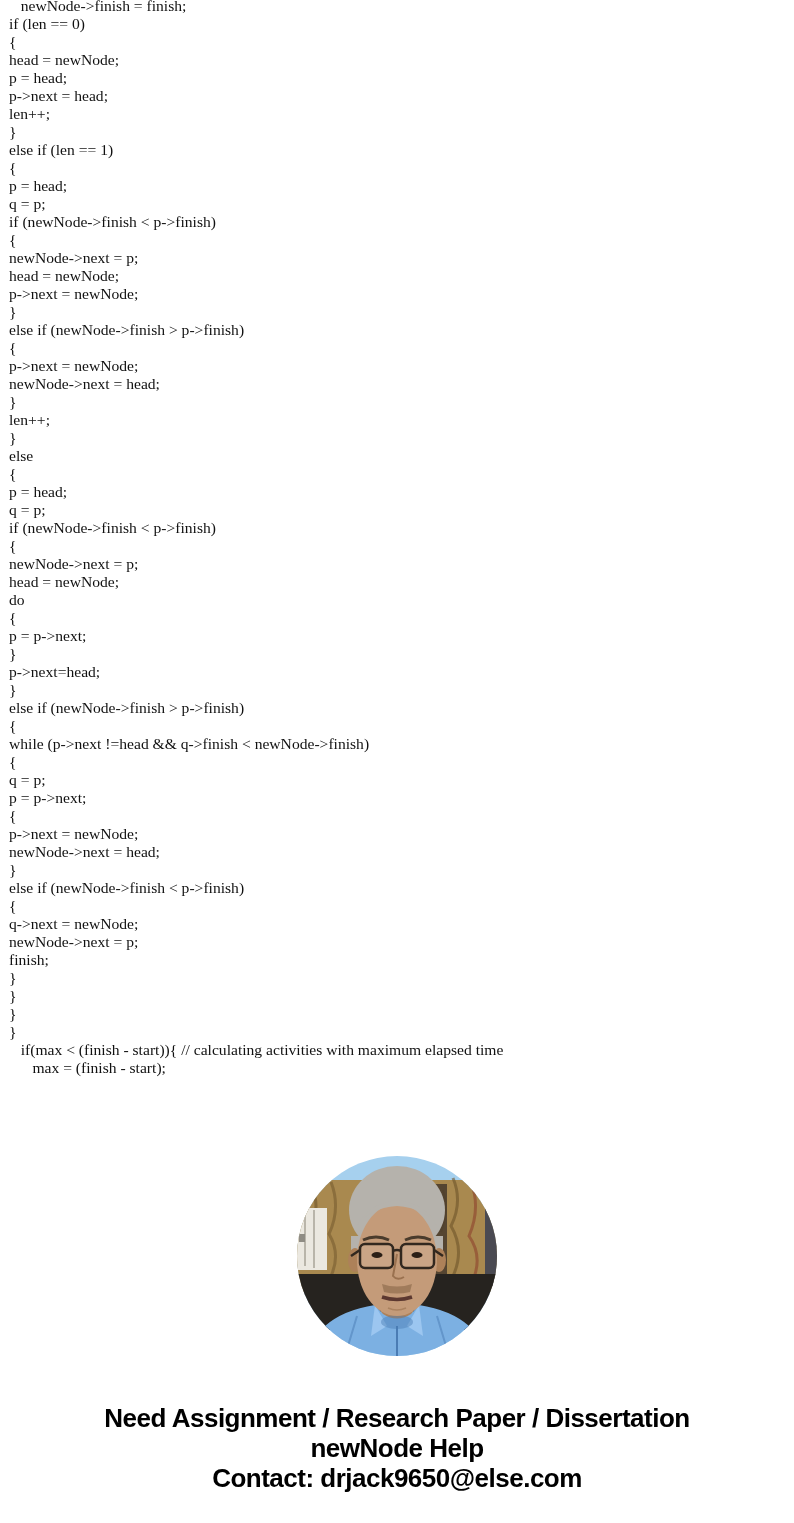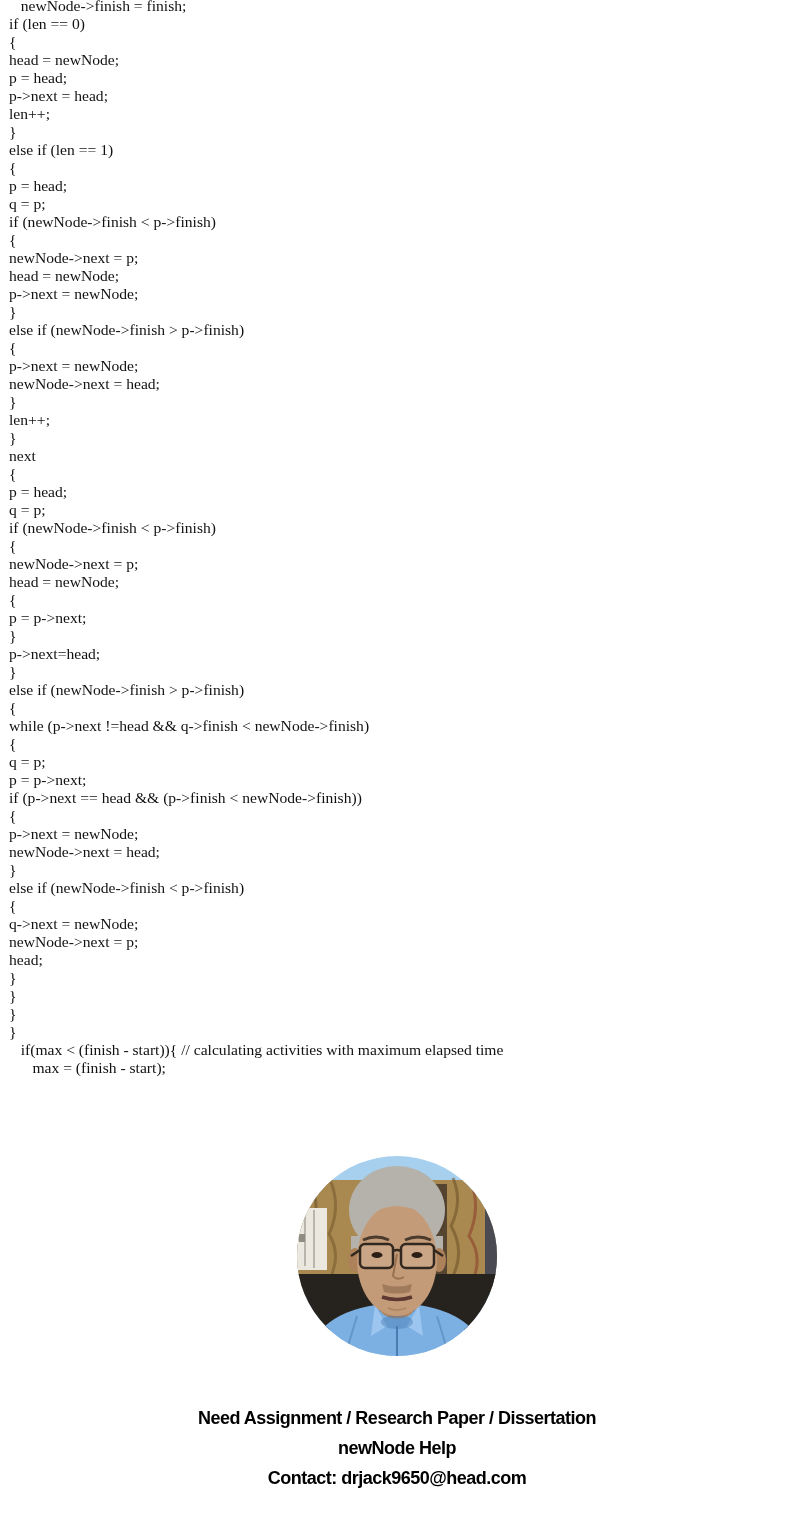--- a/index.html
+++ b/index.html
@@ -31,21 +31,21 @@
     overflow: hidden;
   }
   .avatar-wrap svg { display: block; }
   .footer {
     position: absolute;
     top: 1403px; left: 0; right: 0;
     text-align: center;
     color: var(--footer-color, #000000);
     font-family: "Liberation Sans", sans-serif;
     font-weight: bold;
-    font-size: 18px;
+    font-size: 26px;
     line-height: 30px;
     letter-spacing: -0.5px;
   }
 </style>
 </head>
 <body>
 
 <div class="code-listing">
     <div class="code-line">   newNode-&gt;finish = finish;</div>
     <div class="code-line">if (len == 0)</div>
@@ -65,49 +65,49 @@
     <div class="code-line">head = newNode;</div>
     <div class="code-line">p-&gt;next = newNode;</div>
     <div class="code-line">}</div>
     <div class="code-line">else if (newNode-&gt;finish &gt; p-&gt;finish)</div>
     <div class="code-line">{</div>
     <div class="code-line">p-&gt;next = newNode;</div>
     <div class="code-line">newNode-&gt;next = head;</div>
     <div class="code-line">}</div>
     <div class="code-line">len++;</div>
     <div class="code-line">}</div>
-    <div class="code-line">next</div>
+    <div class="code-line">else</div>
     <div class="code-line">{</div>
     <div class="code-line">p = head;</div>
     <div class="code-line">q = p;</div>
     <div class="code-line">if (newNode-&gt;finish &lt; p-&gt;finish)</div>
     <div class="code-line">{</div>
     <div class="code-line">newNode-&gt;next = p;</div>
     <div class="code-line">head = newNode;</div>
+    <div class="code-line">do</div>
     <div class="code-line">{</div>
     <div class="code-line">p = p-&gt;next;</div>
     <div class="code-line">}</div>
     <div class="code-line">p-&gt;next=head;</div>
     <div class="code-line">}</div>
     <div class="code-line">else if (newNode-&gt;finish &gt; p-&gt;finish)</div>
     <div class="code-line">{</div>
     <div class="code-line">while (p-&gt;next !=head &amp;&amp; q-&gt;finish &lt; newNode-&gt;finish)</div>
     <div class="code-line">{</div>
     <div class="code-line">q = p;</div>
     <div class="code-line">p = p-&gt;next;</div>
-    <div class="code-line">if (p-&gt;next == head &amp;&amp; (p-&gt;finish &lt; newNode-&gt;finish))</div>
     <div class="code-line">{</div>
     <div class="code-line">p-&gt;next = newNode;</div>
     <div class="code-line">newNode-&gt;next = head;</div>
     <div class="code-line">}</div>
     <div class="code-line">else if (newNode-&gt;finish &lt; p-&gt;finish)</div>
     <div class="code-line">{</div>
     <div class="code-line">q-&gt;next = newNode;</div>
     <div class="code-line">newNode-&gt;next = p;</div>
-    <div class="code-line">head;</div>
+    <div class="code-line">finish;</div>
     <div class="code-line">}</div>
     <div class="code-line">}</div>
     <div class="code-line">}</div>
     <div class="code-line">}</div>
     <div class="code-line">   if(max &lt; (finish - start)){ // calculating activities with maximum elapsed time</div>
     <div class="code-line">      max = (finish - start);</div>
   </div>
 
 <div class="avatar-wrap">
   <svg width="200" height="200" viewBox="0 0 200 200" xmlns="http://www.w3.org/2000/svg">
@@ -169,14 +169,14 @@
     <path d="M85,128 Q100,133 115,128 L113,136 Q100,139 87,136 Z" fill="#8d6a4c" opacity="0.65"></path>
 
     <path d="M85,141 Q100,146 115,141" stroke="var(--av-feature)" stroke-width="3.5" fill="none"></path>
     <path d="M91,152 Q100,156 109,152" stroke="#9a714f" stroke-width="1.5" fill="none" opacity="0.6"></path>
   </svg>
 </div>
 
 <div class="footer">
   <div>Need Assignment / Research Paper / Dissertation</div>
   <div>newNode Help</div>
-  <div>Contact: drjack9650@head.com</div>
+  <div>Contact: drjack9650@else.com</div>
 </div>
 
 </body></html>

